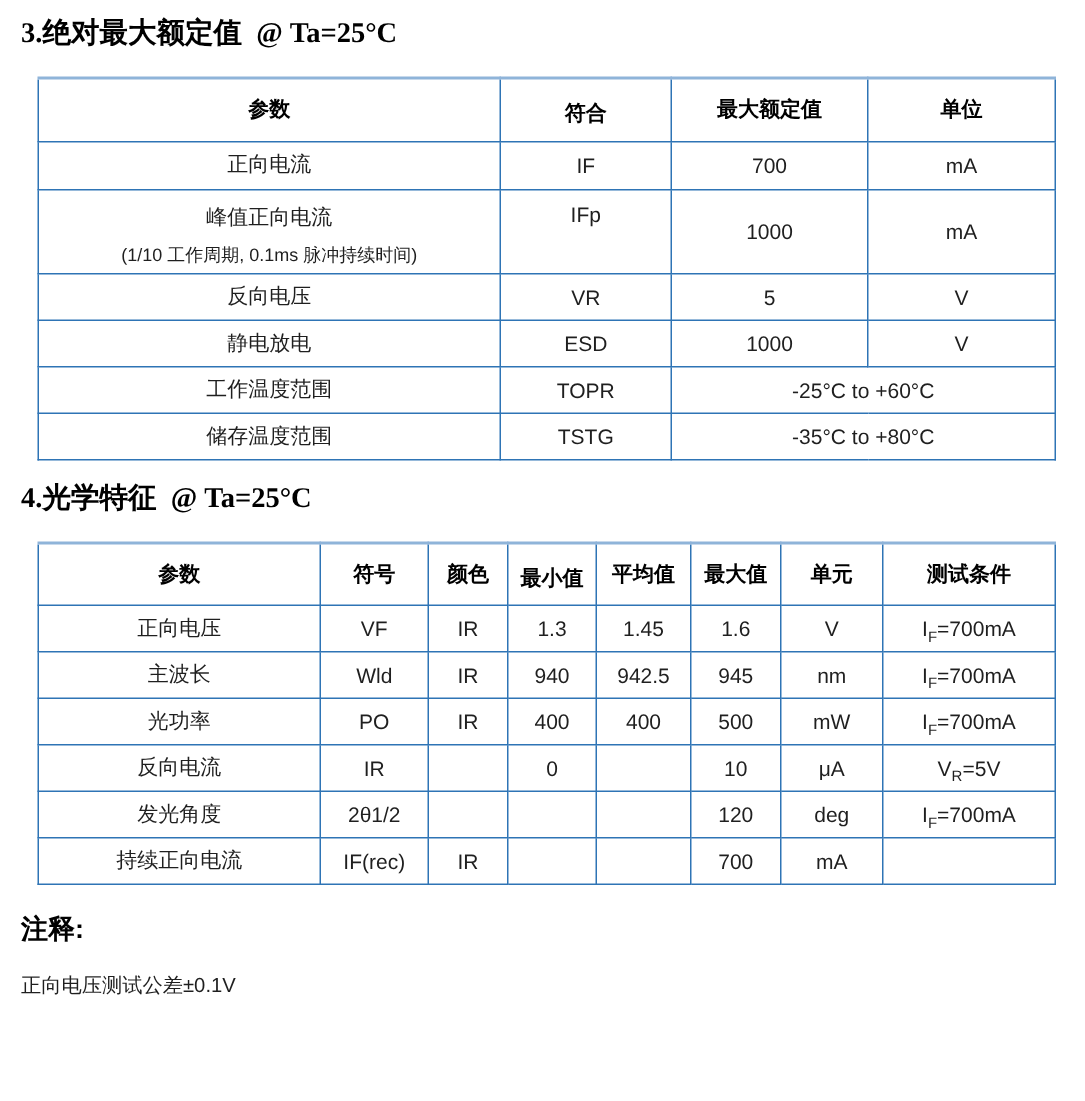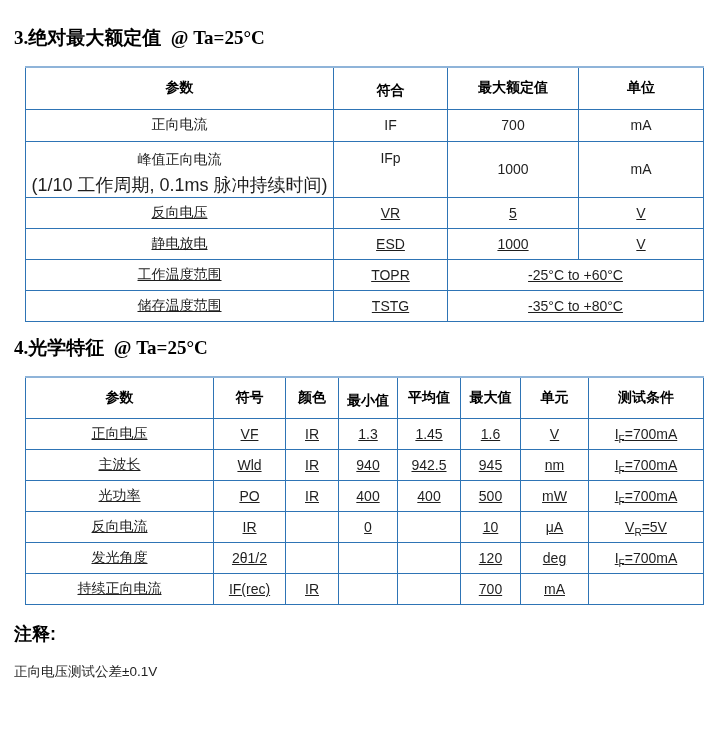--- a/index.html
+++ b/index.html
@@ -11,21 +11,21 @@
   }
   .sec-title{
     font-family:"Liberation Serif",serif;
     font-weight:bold;
     font-size:19px;
     color:#000;
     white-space:pre;
     margin:0 0 0 14px;
     line-height:26px;
   }
-  .title-1{padding-top:10px;margin-top:15px;}
+  .title-1{padding-top:10px;}
   .title-2{margin-top:13px;}
   table{
     border-collapse:collapse;
     table-layout:fixed;
     margin-left:25px;
     margin-top:15px;
   }
   td,th{
     border:1px solid #2E74B5;
     text-align:center;
@@ -35,23 +35,23 @@
     padding:0;
     overflow:hidden;
     color:#1f1f1f;
   }
   table{border-top:2px solid #8FB4D9;}
   th{font-weight:bold;color:#000;}
   .va-top{vertical-align:top;padding-top:14px;}
   .h42{height:42px;}
   .h32{height:32px;}
   .h56{height:56px;}
-  .h31{height:31px;text-decoration:underline;}
+  .h31{height:31px;}
   .param-line1{padding-top:7px;line-height:17px;}
-  .param-line2{padding-top:9px;line-height:17px;font-size:18px;}
+  .param-line2{padding-top:9px;line-height:17px;font-size:12px;}
   sub{font-size:10px;line-height:0;}
   .notes-heading{
     margin:17px 0 16px 14px;
     font-size:18px;
     font-weight:bold;
     color:#000;
   }
   .note-text{
     margin:17px 0 0 14px;
     font-size:13.5px;

